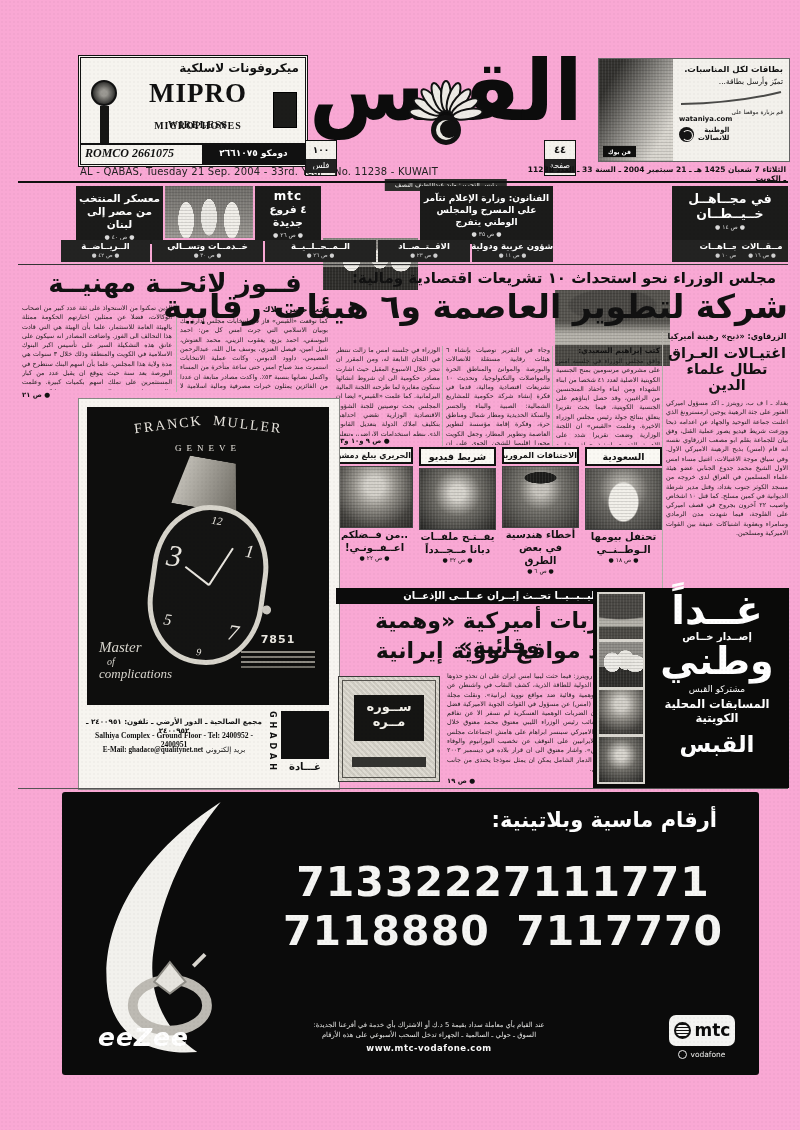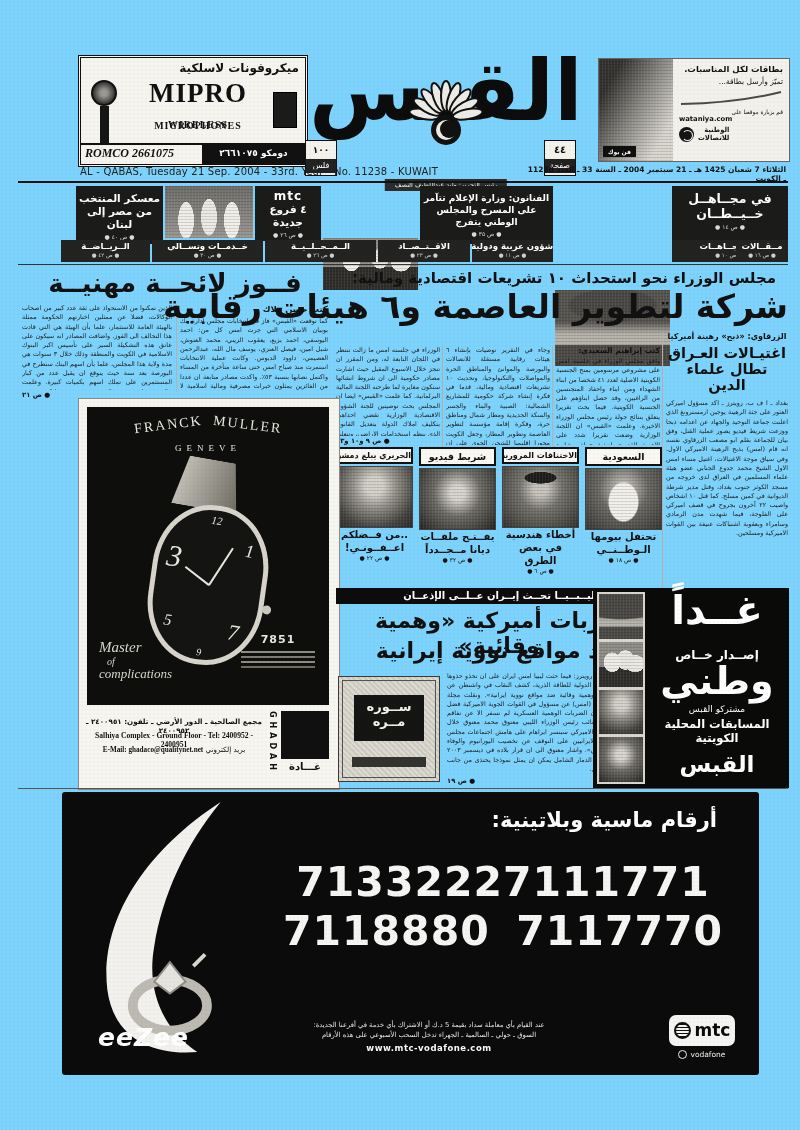--- a/index.html
+++ b/index.html
@@ -1,16 +1,16 @@
 <!DOCTYPE html>
 <html><head>
 <meta charset="utf-8">
 <style>
   html,body{margin:0;padding:0;background:#a8a5a0;}
-  .page{position:relative;width:800px;height:1130px;margin:0 auto;background:#7dd3fc;
+  .page{position:relative;width:800px;height:1130px;margin:0 auto;background:#f9a8d4;
         font-family:"DejaVu Sans","Liberation Sans",sans-serif;color:#111;overflow:hidden;}
   .page::before{content:"";position:absolute;inset:0;pointer-events:none;z-index:50;
         background-image:radial-gradient(rgba(0,0,0,.05) 1px,transparent 1px);background-size:4px 4px;opacity:.5;}
   .abs{position:absolute;}
   .ar{direction:rtl;}
   .ltr{direction:ltr;}
   .serif{font-family:"Liberation Serif","DejaVu Serif",serif;}
   
   .ph{background-color:#8a8883;position:relative;overflow:hidden;}
   .ph::after{content:"";position:absolute;inset:0;
@@ -313,21 +313,21 @@
 
   <div class="abs" style="left:593px;top:588px;width:196px;height:200px;background:#0a0a09;color:#fff;">
     <div style="position:absolute;left:4px;top:4px;bottom:4px;width:48px;display:flex;flex-direction:column;gap:3px;background:#d8d5ce;padding:2px;box-sizing:border-box;">
       <div class="ph ph-trees" style="flex:1;"></div>
       <div class="ph ph-table" style="flex:1;"></div>
       <div class="ph ph-portrait" style="flex:1;"></div>
       <div class="ph ph-film" style="flex:1;"></div>
     </div>
     <div class="ar" style="position:absolute;left:58px;right:6px;top:2px;text-align:center;">
       <div style="font-size:40px;font-weight:900;line-height:1;">غــداً</div>
-      <div style="font-size:12px;font-weight:700;margin-top:18px;">إصــدار خــاص</div>
+      <div style="font-size:10px;font-weight:700;margin-top:1px;">إصــدار خــاص</div>
       <div style="font-size:38px;font-weight:900;line-height:1.05;">وطني</div>
       <div style="font-size:9px;margin-top:2px;">مشتركو القبس</div>
       <div style="font-size:11.5px;font-weight:800;margin-top:3px;">المسابقات المحلية الكويتية</div>
       <div style="font-size:23px;font-weight:900;margin-top:6px;">القبس</div>
     </div>
   </div>
 
   <div class="abs" style="left:18px;right:12px;top:788px;height:1px;background:#555;"></div>
 
   <div class="abs" style="left:62px;top:792px;width:697px;height:283px;background:#0b0b0b;border-radius:3px;">

